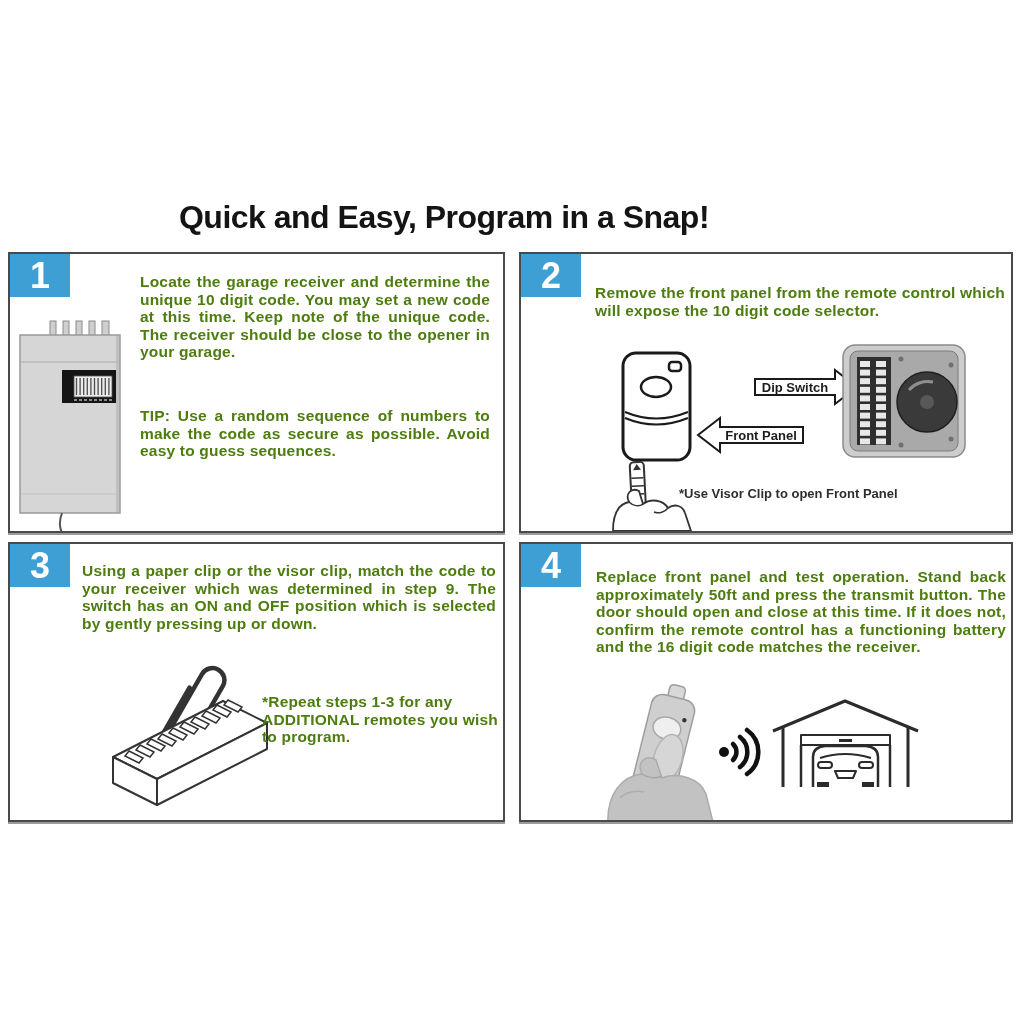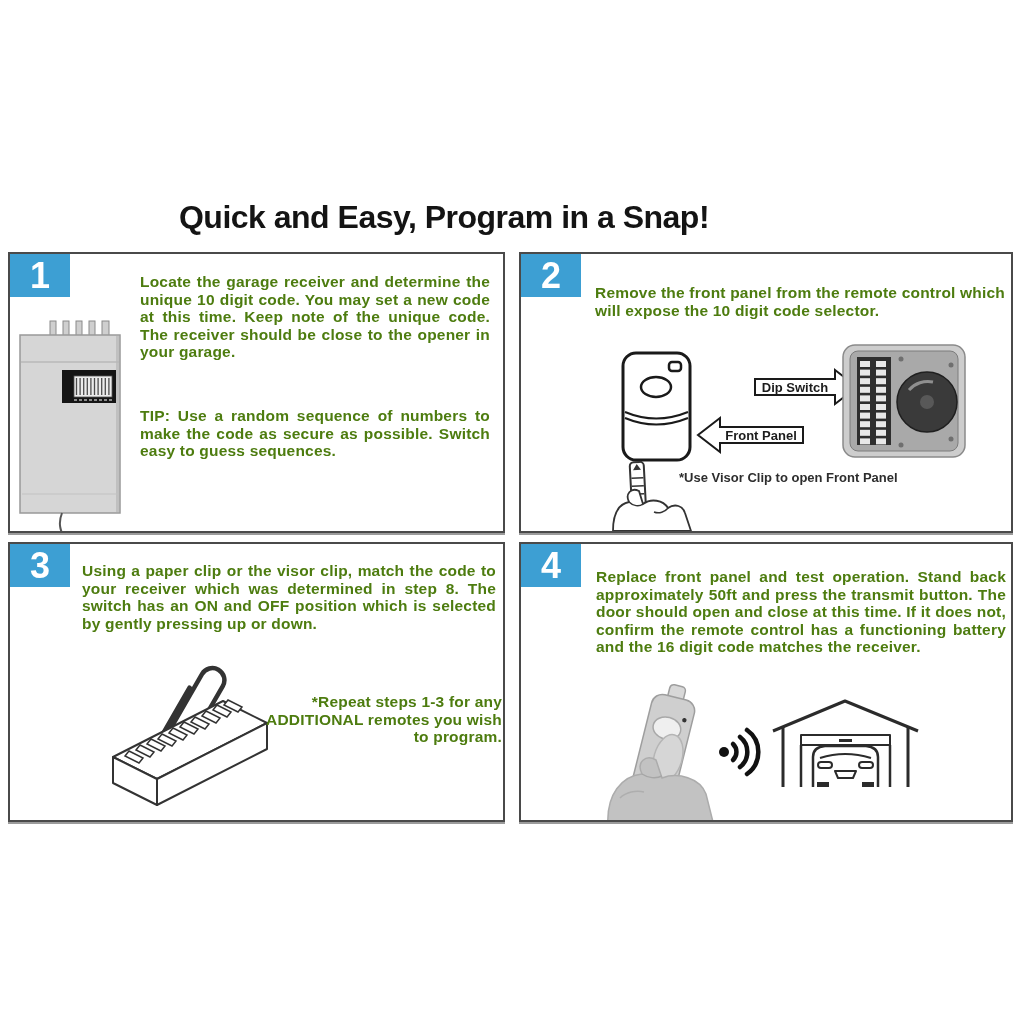--- a/index.html
+++ b/index.html
@@ -24,38 +24,38 @@
     color:#fff;font-size:36px;font-weight:bold;text-align:center;line-height:43px;z-index:3;
   }
   .step-text{
     position:absolute;font-weight:bold;color:#4d7c0f;font-size:15.5px;
     line-height:17.5px;letter-spacing:0.2px;text-align:justify;z-index:2;
   }
   #p1-text{left:130px;top:19px;width:350px;}
   #p1-tip{left:130px;top:153px;width:350px;}
   #p2-text{left:74px;top:30px;width:410px;}
   #p3-text{left:72px;top:18px;width:414px;}
-  #p3-note{left:252px;top:149px;width:240px;text-align:right;}
+  #p3-note{left:252px;top:149px;width:240px;text-align:left;}
   #p4-text{left:75px;top:24px;width:410px;}
   .caption{
-    position:absolute;font-weight:bold;color:#2d2d2d;font-size:13px;z-index:2;
+    position:absolute;font-weight:bold;color:#2d2d2d;font-size:13px;z-index:2;margin-top:16px;
   }
   #p2-caption{left:158px;top:216px;}
   .art{position:absolute;left:0;top:0;z-index:1;}
   .arrow-label{font-size:13px;font-weight:bold;fill:#1c1c1c;}
 </style>
 </head>
 <body style="background: rgb(255, 255, 255);">
 
 <div class="title">Quick and Easy, Program in a Snap!</div>
 
 <div class="panel" id="panel1">
   <div class="badge">1</div>
   <div class="step-text" id="p1-text">Locate the garage receiver and determine the unique 10 digit code. You may set a new code at this time. Keep note of the unique code. The receiver should be close to the opener in your garage.</div>
-  <div class="step-text" id="p1-tip">TIP: Use a random sequence of numbers to make the code as secure as possible. Switch easy to guess sequences.</div>
+  <div class="step-text" id="p1-tip">TIP: Use a random sequence of numbers to make the code as secure as possible. Avoid easy to guess sequences.</div>
   <svg class="art" width="493" height="277" viewBox="0 0 493 277">
     <g transform="translate(10,64)">
 
       <g stroke="#8a8a8a" stroke-width="1" fill="#cfcfcf">
         <rect x="30" y="3" width="6" height="15"></rect>
           <rect x="43" y="3" width="6" height="15"></rect>
         <rect x="56" y="3" width="6" height="15"></rect>
           <rect x="69" y="3" width="6" height="15"></rect>
         <rect x="82" y="3" width="7" height="15"></rect>
       </g>
@@ -156,21 +156,21 @@
       <circle cx="58" cy="14" r="2.5" fill="#6f6f6f"></circle>
         <circle cx="58" cy="100" r="2.5" fill="#6f6f6f"></circle>
       <circle cx="108" cy="20" r="2.5" fill="#6f6f6f"></circle>
         <circle cx="108" cy="94" r="2.5" fill="#6f6f6f"></circle>
     </g>
   </svg>
 </div>
 
 <div class="panel" id="panel3">
   <div class="badge">3</div>
-  <div class="step-text" id="p3-text">Using a paper clip or the visor clip, match the code to your receiver which was determined in step 8. The switch has an ON and OFF position which is selected by gently pressing up or down.</div>
+  <div class="step-text" id="p3-text">Using a paper clip or the visor clip, match the code to your receiver which was determined in step 9. The switch has an ON and OFF position which is selected by gently pressing up or down.</div>
   <div class="step-text" id="p3-note">*Repeat steps 1-3 for any ADDITIONAL remotes you wish to program.</div>
   <svg class="art" width="493" height="276" viewBox="0 0 493 276">
     <g transform="translate(95,95)">
 
       <path d="M48,120 L48,22 A12,12 0 0 1 72,22 L72,104 A14,14 0 0 1 44,104 L44,40" fill="none" stroke="#333" stroke-width="4.5" stroke-linecap="round" stroke-linejoin="round" transform="rotate(30 48 120)"></path>
 
       <g stroke="#333" stroke-width="2" fill="#fff" stroke-linejoin="round">
         <polygon points="8,118 118,62 162,84 52,140"></polygon>
         <polygon points="8,118 8,144 52,166 52,140"></polygon>
         <polygon points="52,140 162,84 162,110 52,166"></polygon>

